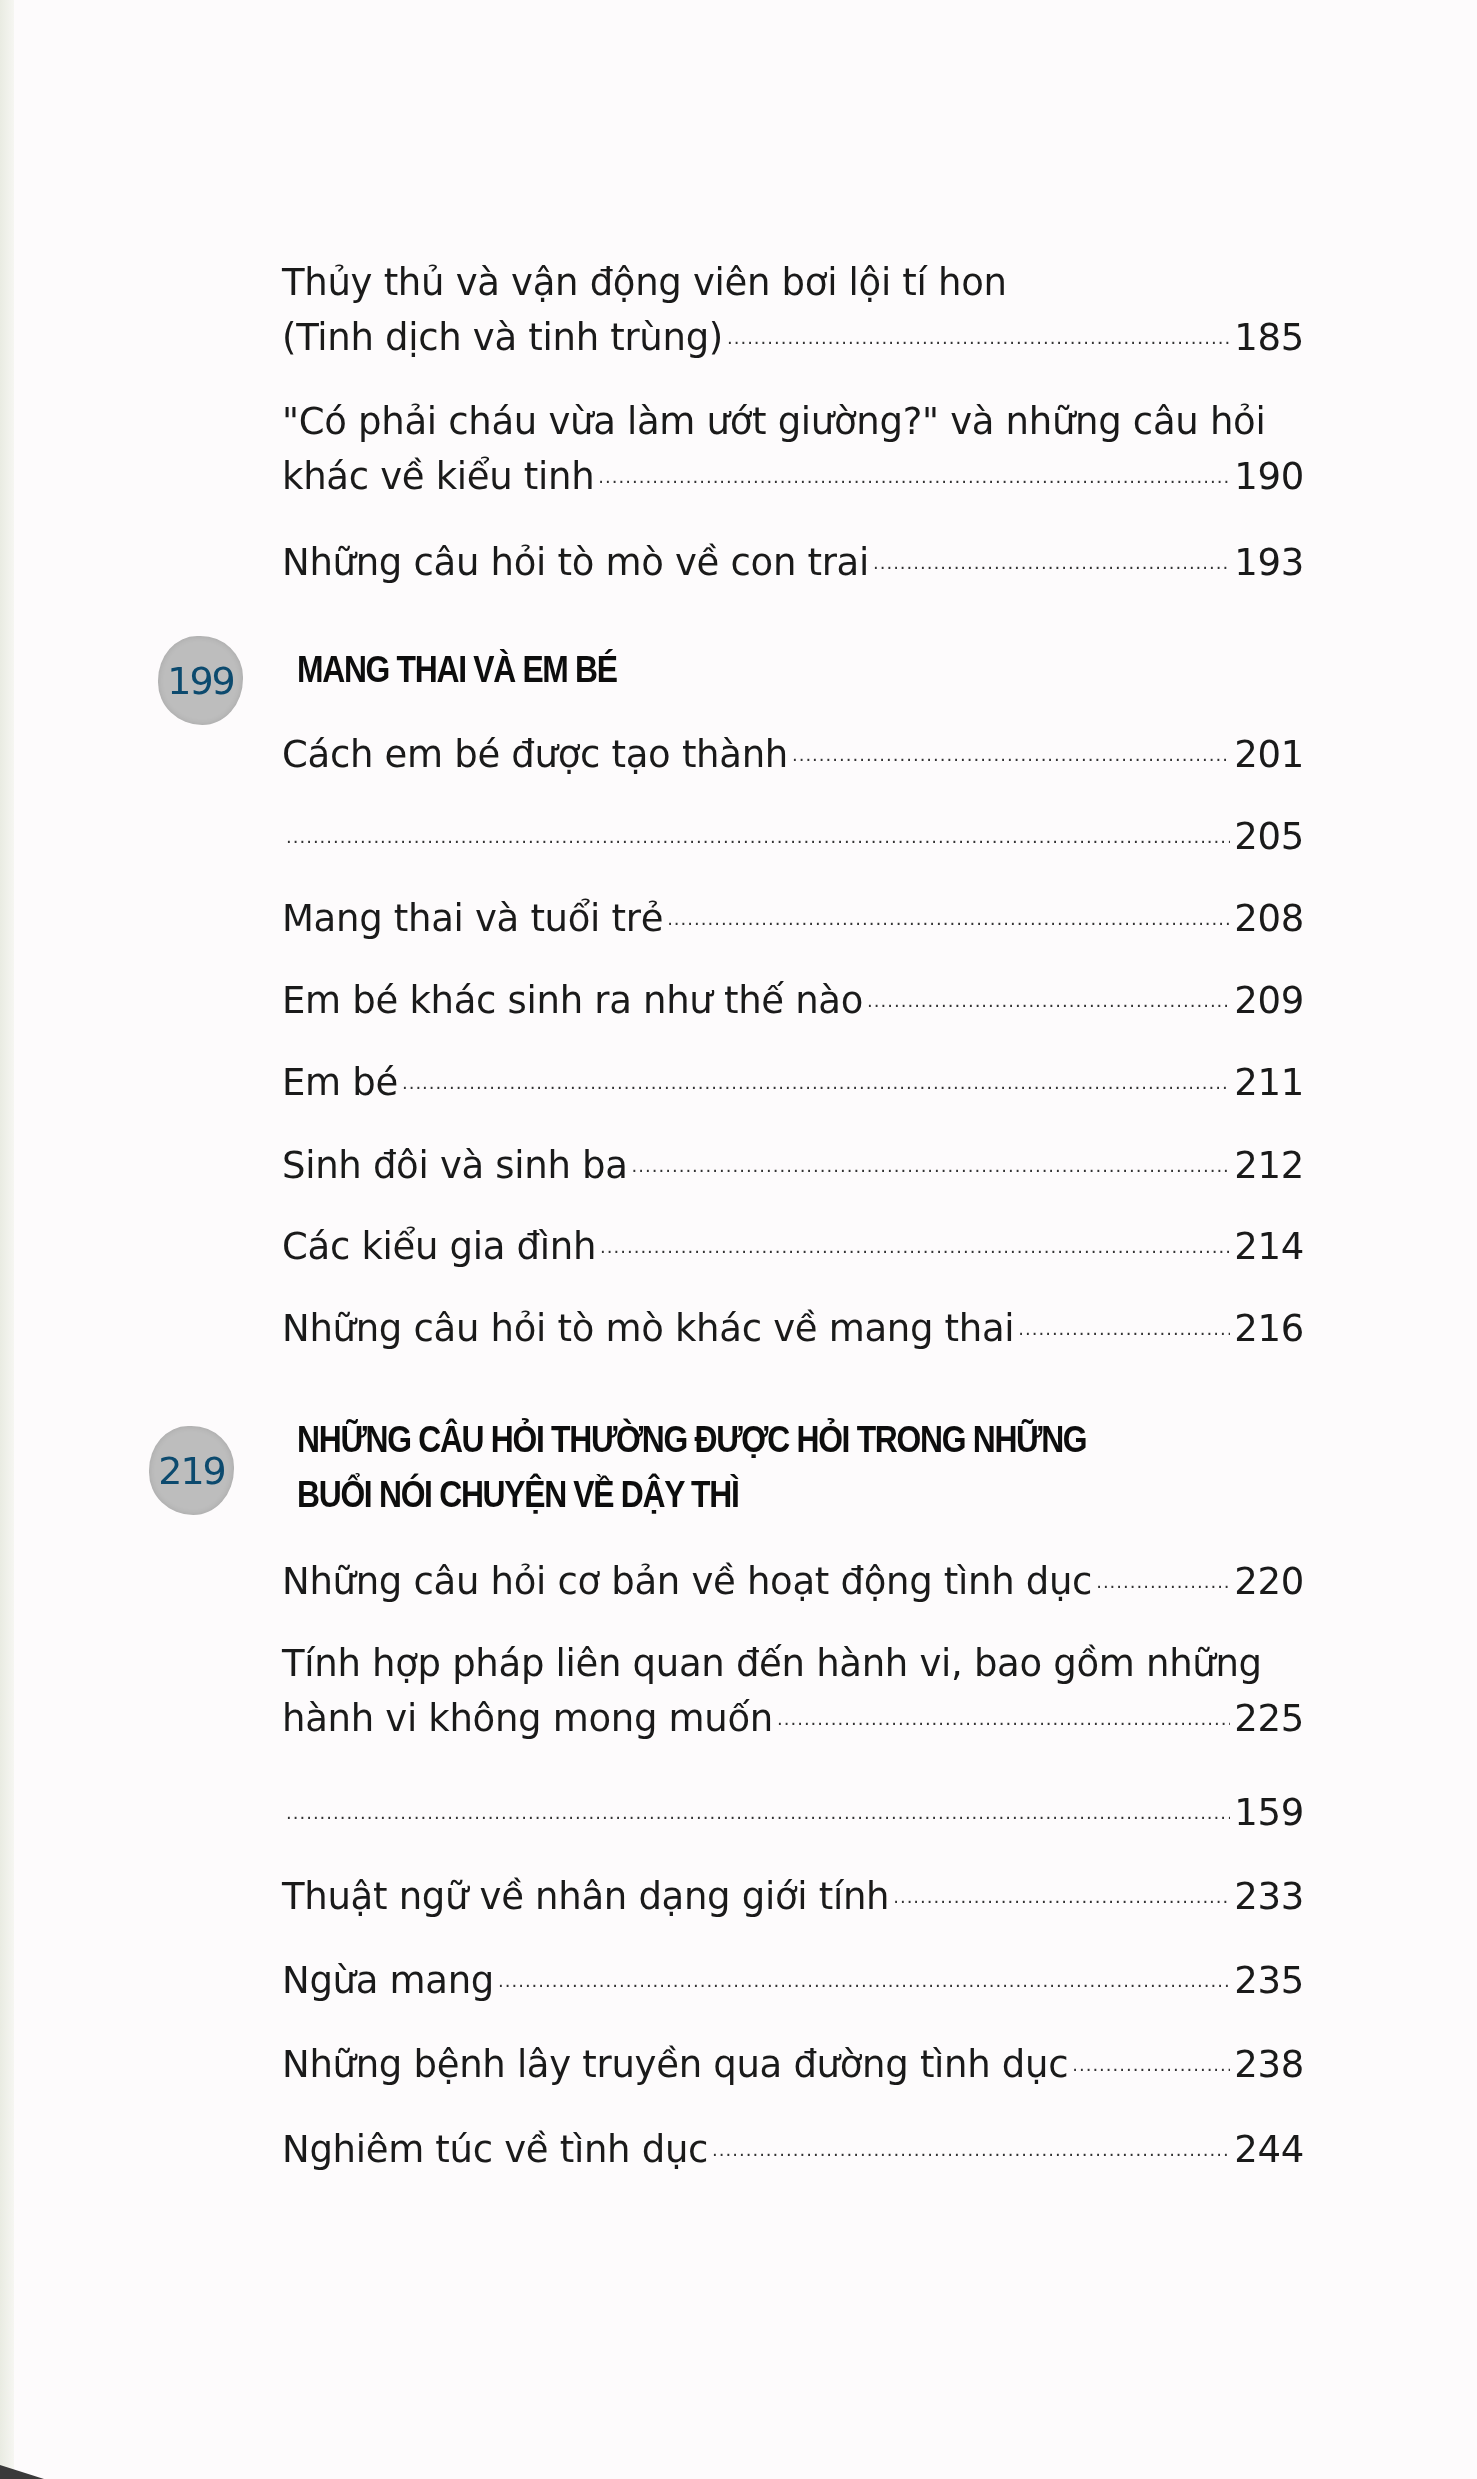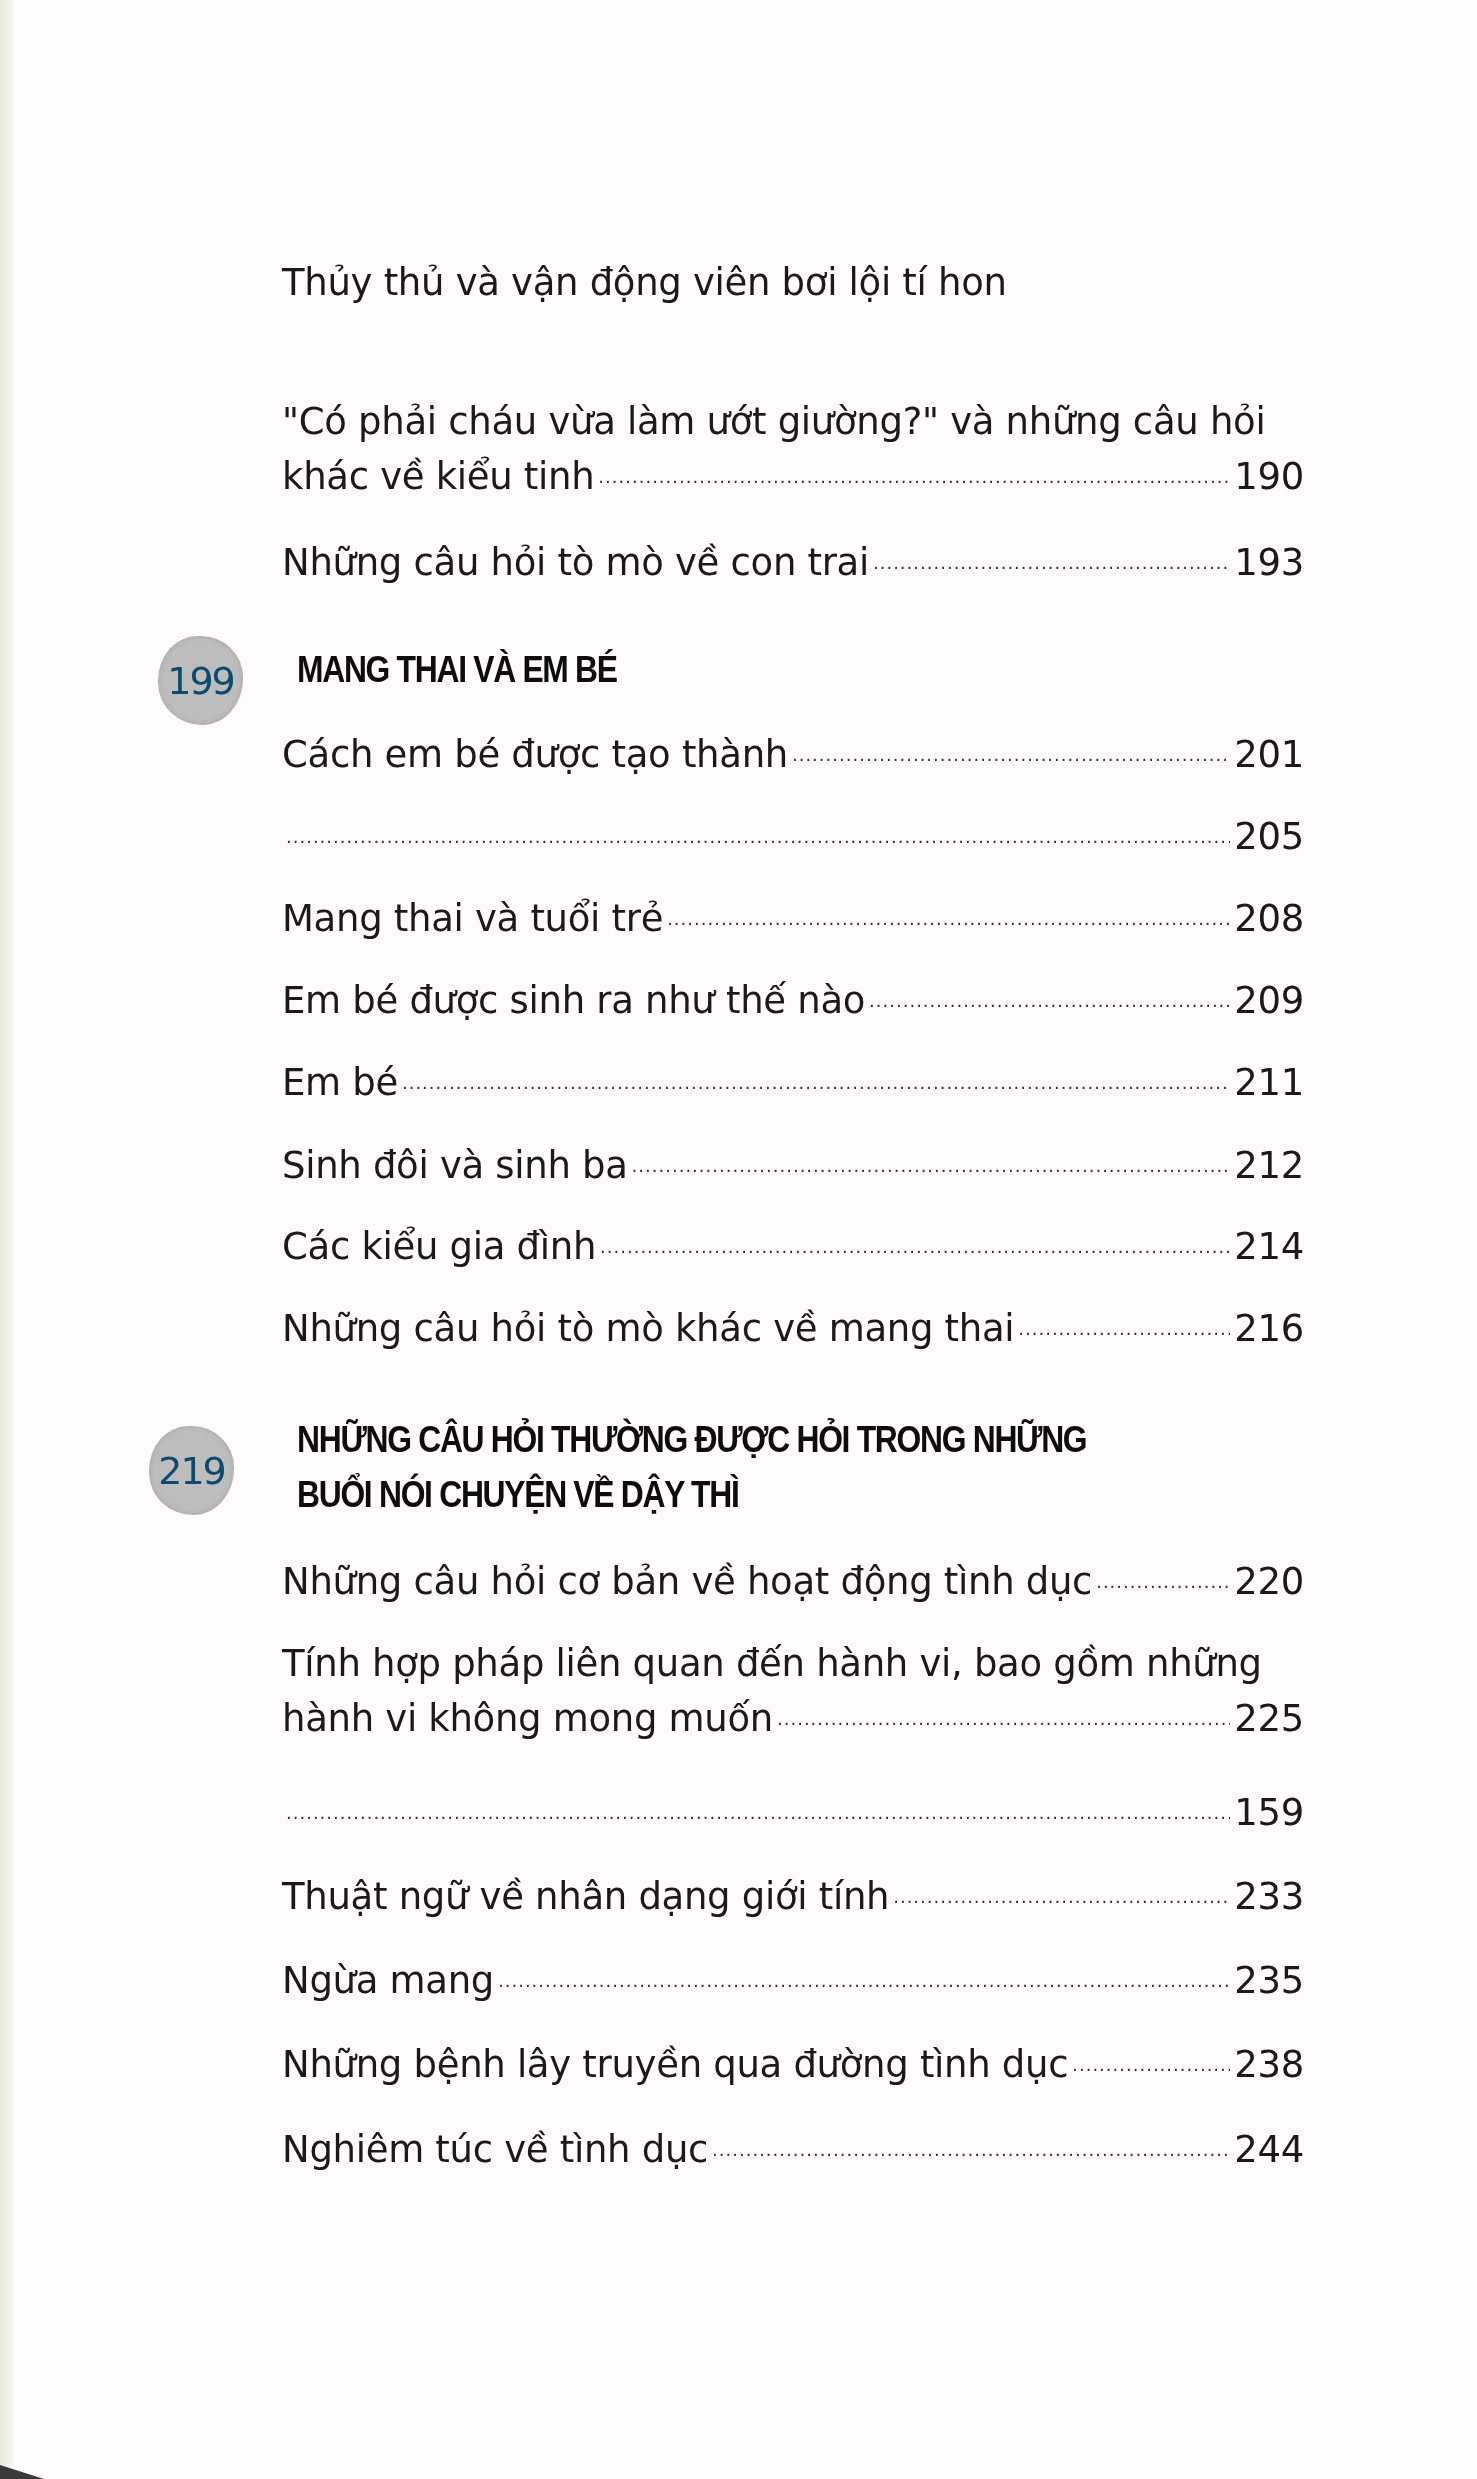--- a/index.html
+++ b/index.html
@@ -60,20 +60,25 @@
 </head>
 <body>
 
 <div class="page-edge-left"></div>
 <div class="corner-shadow"></div>
 
 <div class="toc">
 
   <div class="entry" style="top:255px">
     <span class="line">Thủy thủ và vận động viên bơi lội tí hon</span>
+    <span class="last">
+      <span class="title">(Tinh dịch và tinh trùng)</span>
+      <span class="leader"></span>
+      <span class="page">185</span>
+    </span>
   </div>
 
   <div class="entry" style="top:394px">
     <span class="line">"Có phải cháu vừa làm ướt giường?" và những câu hỏi</span>
     <span class="last">
       <span class="title">khác về kiểu tinh</span>
       <span class="leader"></span>
       <span class="page">190</span>
     </span>
   </div>
@@ -106,21 +111,21 @@
   </div>
   <div class="entry" style="top:891px">
     <span class="last">
       <span class="title">Mang thai và tuổi trẻ</span>
       <span class="leader"></span>
       <span class="page">208</span>
     </span>
   </div>
   <div class="entry" style="top:973px">
     <span class="last">
-      <span class="title">Em bé được sinh ra như thế nào</span>
+      <span class="title">Em bé khác sinh ra như thế nào</span>
       <span class="leader"></span>
       <span class="page">209</span>
     </span>
   </div>
   <div class="entry" style="top:1055px">
     <span class="last">
       <span class="title">Em bé</span>
       <span class="leader"></span>
       <span class="page">211</span>
     </span>

